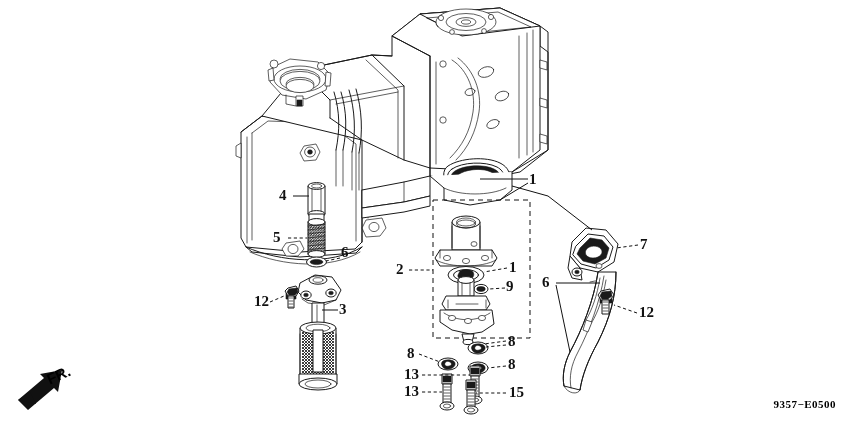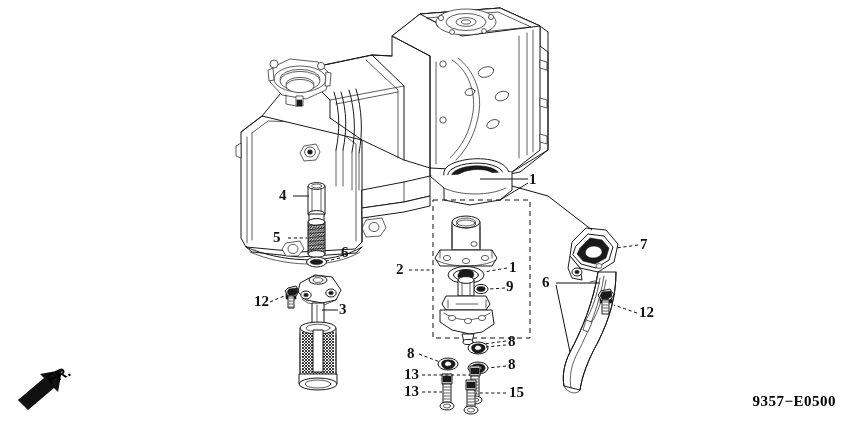--- a/index.html
+++ b/index.html
@@ -19,21 +19,21 @@
     color:#111;
     line-height:1;
     white-space:nowrap;
     letter-spacing:0px;
   }
   .lbl.num{font-size:15px;}
   #partno{
     position:absolute;
     right:14px;bottom:14px;
     font-family:"Liberation Serif", serif;
-    font-size:15px;
+    font-size:11px;
     font-weight:700;
     letter-spacing:0.5px;
     color:#000;
     white-space:nowrap;
   }
   #frmark{
     position:absolute;left:14px;top:366px;width:86px;height:46px;
   }
   #frmark .frtext{
     position:absolute;left:30px;top:6px;

